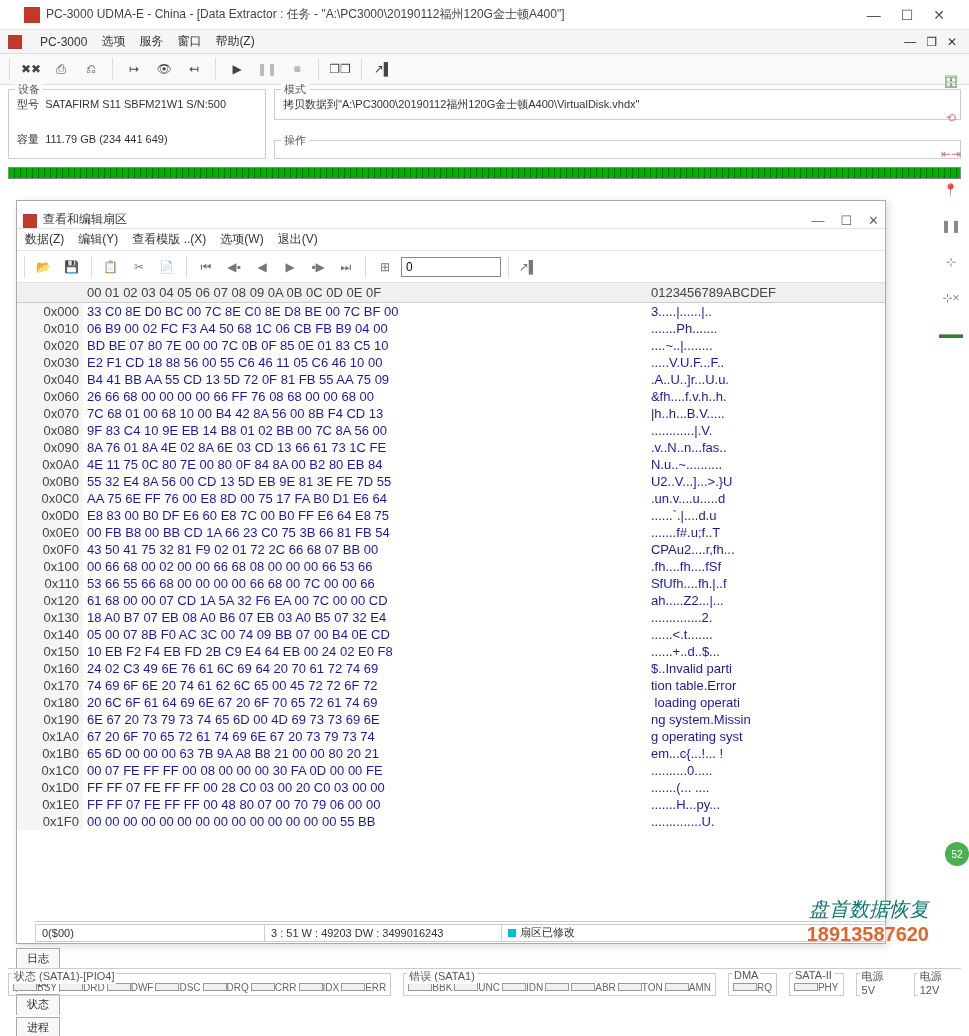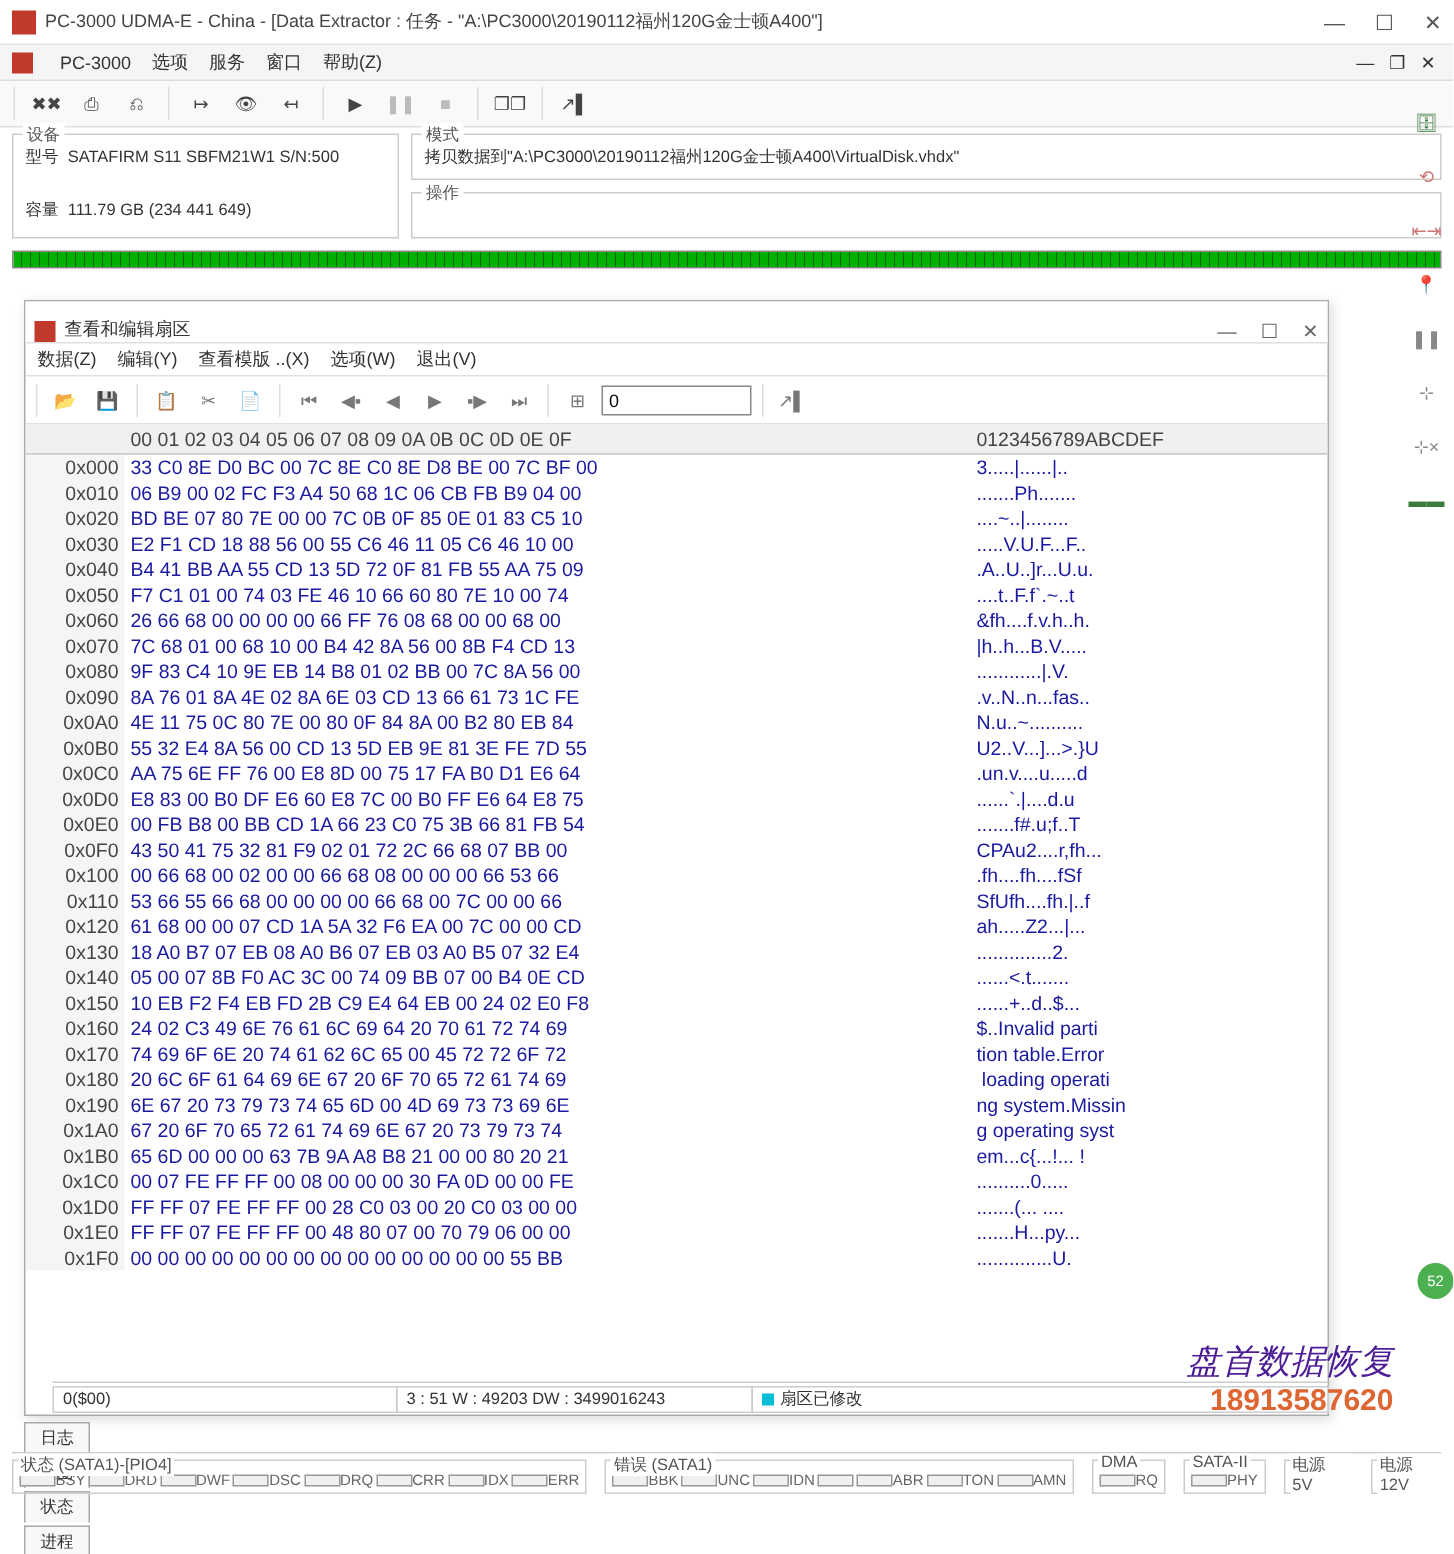--- a/index.html
+++ b/index.html
@@ -1,35 +1,35 @@
 <!DOCTYPE html>
 <html><head>
 <meta charset="utf-8">
 <style>
 * { box-sizing: border-box; margin: 0; padding: 0; font-family: 'Microsoft YaHei', Tahoma, sans-serif; }
 body { width: 969px; height: 1036px; background: #fff; font-size: 12px; color: #333; position: relative; overflow: hidden; }
-.titlebar { height: 30px; background: #fff; display: flex; align-items: center; padding: 0 8px; border-bottom: 1px solid #e5e5e5; }
+.titlebar { height: 30px; background: #fff; display: flex; align-items: center; padding: 0 24px; border-bottom: 1px solid #e5e5e5; }
 .titlebar .app-icon { width: 16px; height: 16px; background: #c0392b; margin-right: 6px; }
 .titlebar .title { flex: 1; color: #444; font-size: 12px; }
 .titlebar .win-btns { display: flex; gap: 20px; color: #555; }
 .titlebar .win-btns span { cursor: pointer; font-size: 14px; }
 .menubar { height: 24px; display: flex; align-items: center; gap: 14px; padding: 0 8px; background: #f5f5f5; border-bottom: 1px solid #ddd; }
 .menubar .mini-icon { width: 14px; height: 14px; background: #c0392b; margin-right: 4px; }
 .menubar span { font-size: 12px; color: #333; }
 .menubar .right-ctrls { position: absolute; right: 12px; display: flex; gap: 10px; color: #666; }
 .toolbar { height: 31px; display: flex; align-items: center; padding: 0 6px; background: #f9f9f9; border-bottom: 1px solid #e0e0e0; gap: 6px; }
 .toolbar .v-sep { width: 1px; height: 22px; background: #ddd; margin: 0 3px; }
 .toolbar .tbtn { width: 24px; height: 24px; display: flex; align-items: center; justify-content: center; color: #444; cursor: pointer; }
 .info-row { display: flex; gap: 8px; padding: 4px 8px; justify-content: flex-end; }
 .info-box { border: 1px solid #ccc; padding: 4px 8px; position: relative; }
 .info-box .legend { position: absolute; top: -8px; left: 6px; background: #fff; padding: 0 3px; font-size: 11px; color: #555; }
 .info-box .line { font-size: 11px; color: #333; margin: 3px 0; white-space: nowrap; }
 .dev-box { width: 258px; height: 70px; }
 .mode-box { flex: 1; height: 38px; }
-.op-box { flex: 1; height: 26px; margin-top: 8px; }
+.op-box { flex: 1; height: 26px; margin-top: 20px; }
 .progress-bar { height: 12px; margin: 4px 8px; background: repeating-linear-gradient(90deg, #00b000 0, #00b000 5px, #006000 5px, #006000 6px); border: 1px solid #888; }
 .hex-window { position: absolute; left: 16px; top: 200px; width: 870px; height: 744px; background: #fff; border: 1px solid #aaa; box-shadow: 2px 2px 8px rgba(0,0,0,0.15); display: flex; flex-direction: column; }
 .hex-titlebar { height: 28px; display: flex; align-items: flex-end; padding: 0 6px; background: #fff; border-bottom: 1px solid #e0e0e0; }
 .hex-titlebar .app-icon { width: 14px; height: 14px; background: #c0392b; margin-right: 6px; }
 .hex-titlebar .title { flex: 1; font-size: 12px; }
 .hex-titlebar .win-btns { display: flex; gap: 16px; color: #666; font-size: 13px; }
 .hex-menubar { height: 22px; display: flex; align-items: center; gap: 14px; padding: 0 8px; font-size: 12px; color: #333; border-bottom: 1px solid #e0e0e0; }
 .hex-toolbar { height: 32px; display: flex; align-items: center; padding: 0 4px; border-bottom: 1px solid #e0e0e0; gap: 4px; }
 .hex-toolbar .v-sep { width: 1px; height: 22px; background: #ddd; margin: 0 3px; }
 .hex-toolbar .tbtn { width: 24px; height: 24px; display: flex; align-items: center; justify-content: center; color: #777; }
@@ -52,21 +52,21 @@
 .status-groups { display: flex; gap: 12px; }
 .status-group { position: relative; }
 .status-group .grp-label { font-size: 11px; color: #555; position: absolute; top: -4px; left: 4px; background: #fff; padding: 0 2px; }
 .led-row { display: flex; gap: 2px; border: 1px solid #ccc; padding: 8px 4px 2px; }
 .led-item { display: flex; flex-direction: row; align-items: center; }
 .led-item .led { width: 24px; height: 8px; border: 1px solid #999; background: #f0f0f0; margin-bottom: 2px; }
 .led-item .lbl { font-size: 10px; color: #666; }
 .right-sidebar { position: absolute; right: 2px; top: 56px; width: 32px; display: flex; flex-direction: column; gap: 12px; align-items: center; padding-top: 14px; }
 .right-sidebar .sbtn { width: 24px; height: 24px; color: #3a7a3a; cursor: pointer; display: flex; align-items: center; justify-content: center; }
 .watermark { position: absolute; right: 40px; bottom: 90px; text-align: right; }
-.watermark .l1 { font-size: 23px; color: #4c1d95; font-style: italic; text-shadow: 1px 1px 1px #fff; font-family: Liberation Serif, serif; }
+.watermark .l1 { font-size: 20px; color: #0f766e; font-style: italic; text-shadow: 1px 1px 1px #fff; font-family: Liberation Serif, serif; }
 .watermark .l2 { font-size: 20px; color: #d63; font-weight: bold; }
 .badge { position: absolute; right: 0; bottom: 170px; width: 24px; height: 24px; border-radius: 12px; background: #4caf50; color: #fff; font-size: 10px; display: flex; align-items: center; justify-content: center; }
 </style>
 </head>
 <body>
 
 <div class="titlebar">
   <div class="app-icon"></div>
   <div class="title">PC-3000 UDMA-E - China - [Data Extractor : 任务 - "A:\PC3000\20190112福州120G金士顿A400"]</div>
   <div class="win-btns">
@@ -196,25 +196,20 @@
               <td class="addr-col">0x030</td>
               <td class="hex-col">E2 F1 CD 18 88 56 00 55 C6 46 11 05 C6 46 10 00</td>
               <td class="ascii-col">.....V.U.F...F..</td>
             </tr>
             <tr>
               <td class="addr-col">0x040</td>
               <td class="hex-col">B4 41 BB AA 55 CD 13 5D 72 0F 81 FB 55 AA 75 09</td>
               <td class="ascii-col">.A..U..]r...U.u.</td>
             </tr>
             <tr>
-              <td class="addr-col">0x050</td>
-              <td class="hex-col">F7 C1 01 00 74 03 FE 46 10 66 60 80 7E 10 00 74</td>
-              <td class="ascii-col">....t..F.f`.~..t</td>
-            </tr>
-            <tr>
               <td class="addr-col">0x060</td>
               <td class="hex-col">26 66 68 00 00 00 00 66 FF 76 08 68 00 00 68 00</td>
               <td class="ascii-col">&amp;fh....f.v.h..h.</td>
             </tr>
             <tr>
               <td class="addr-col">0x070</td>
               <td class="hex-col">7C 68 01 00 68 10 00 B4 42 8A 56 00 8B F4 CD 13</td>
               <td class="ascii-col">|h..h...B.V.....</td>
             </tr>
             <tr>

